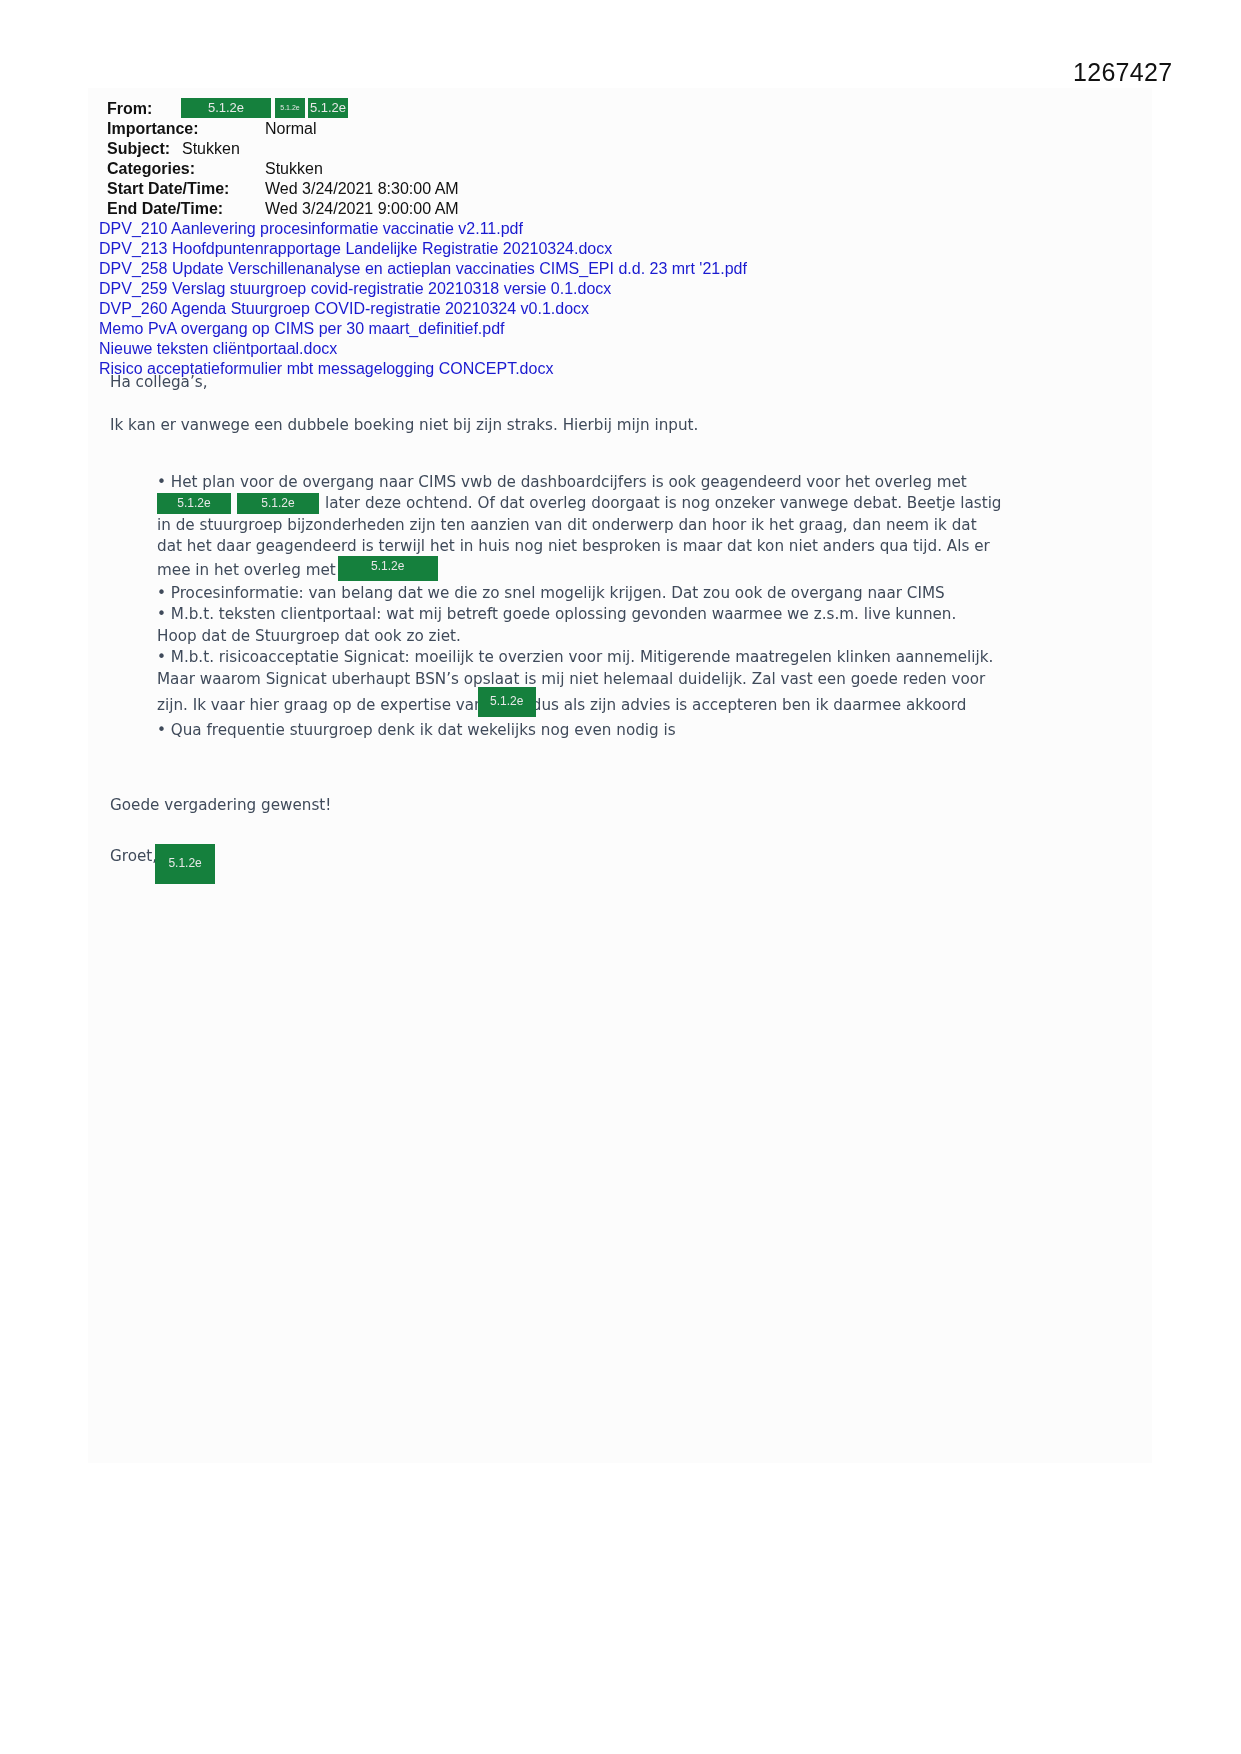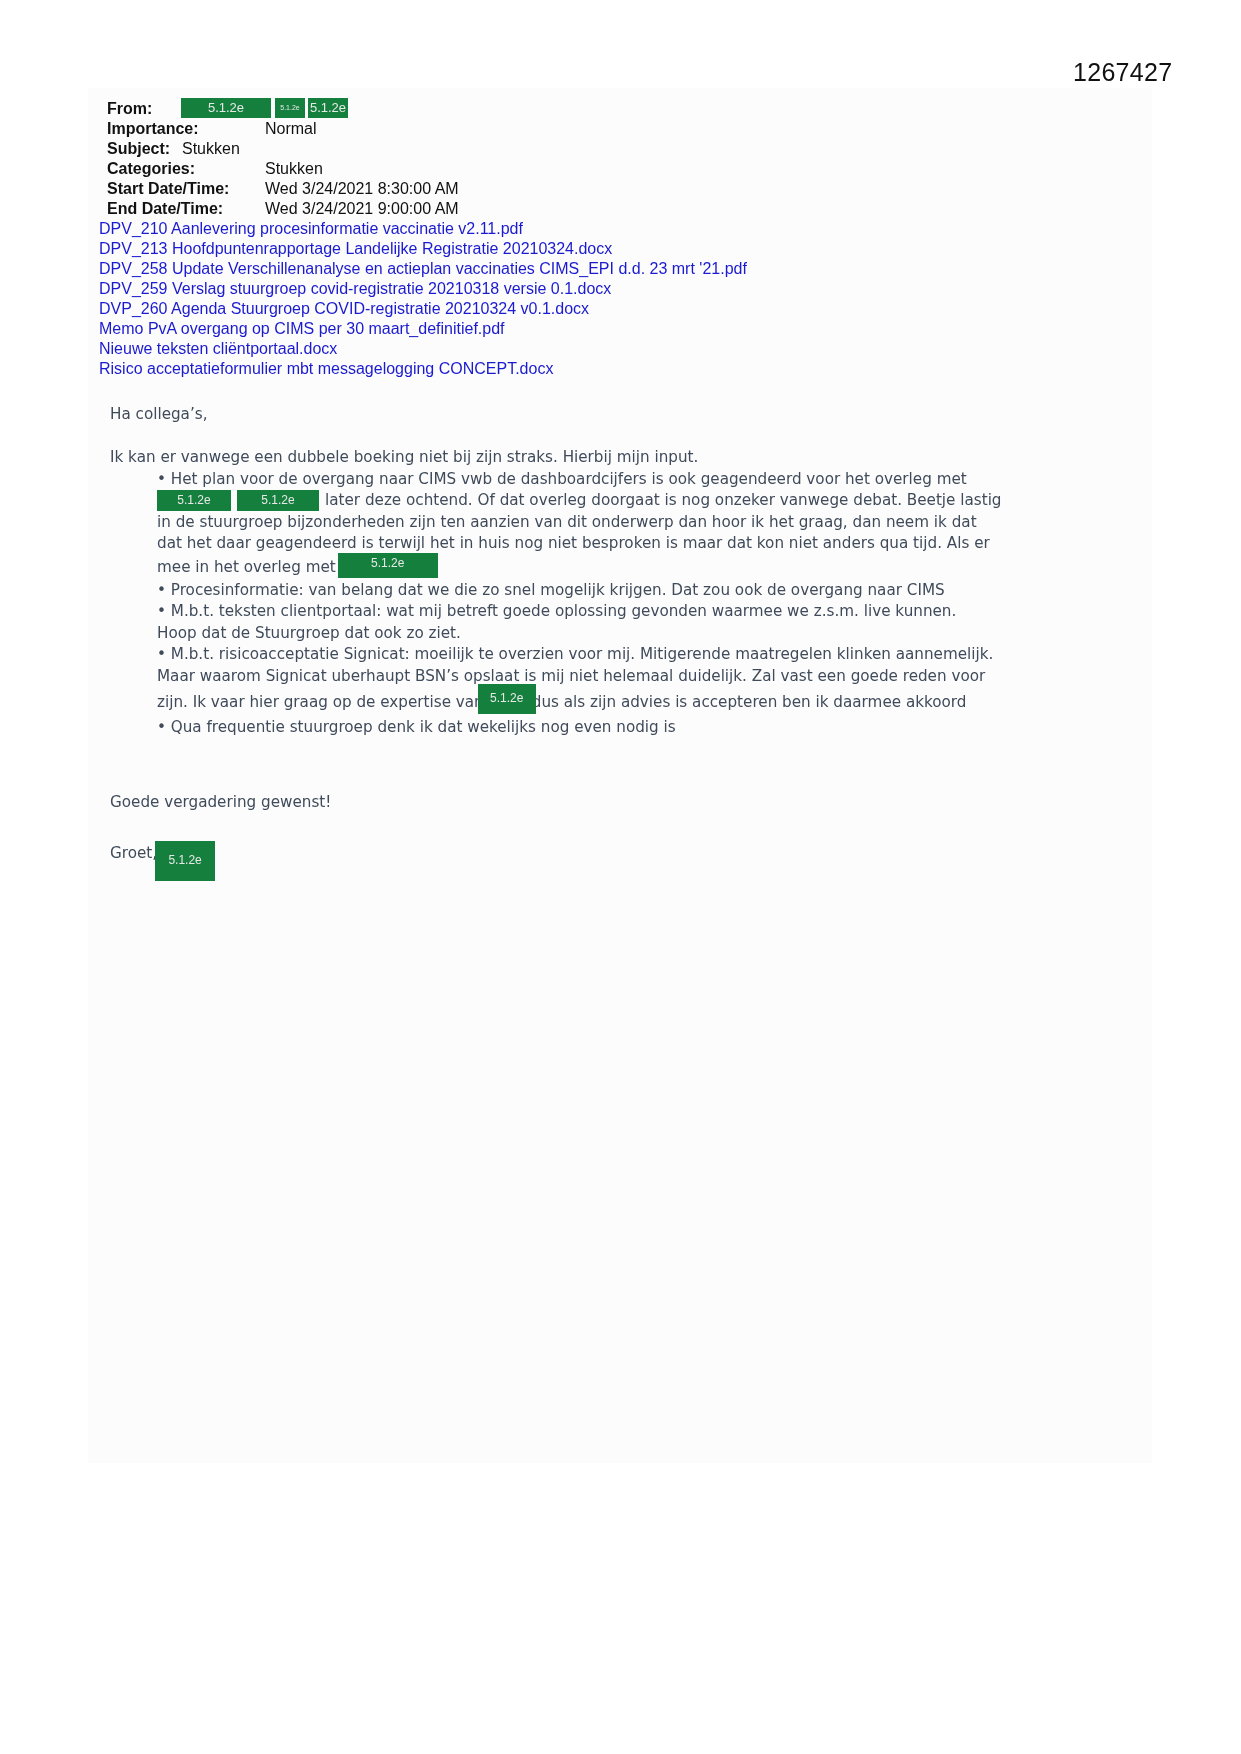--- a/index.html
+++ b/index.html
@@ -30,27 +30,27 @@
     .from-r1 { position: absolute; left: 82px; top: -1px; width: 90px; height: 20px; font-size: 13px; line-height: 20px; }
     .from-r2 { position: absolute; left: 176px; top: -1px; width: 30px; height: 20px; font-size: 7px; line-height: 20px; }
     .from-r3 { position: absolute; left: 209px; top: -1px; width: 40px; height: 20px; font-size: 13px; line-height: 20px; }
     .attachments { margin-top: 0; }
     .attach {
       display: block; color: #1a1ad0; 
       font-family: "Liberation Sans", sans-serif; font-size: 16px; line-height: 20px;
       white-space: nowrap;
     }
     .body {
-      position: absolute; left: 110px; top: 404px; width: 1020px;
+      position: absolute; left: 110px; top: 372px; width: 1020px;
       font-family: "DejaVu Sans", sans-serif; font-size: 15.2px; color: #3f4a5a;
       line-height: 21.5px;
     }
     .p { margin: 0; white-space: nowrap; }
     .gap { height: 21.5px; }
-    .bullets { padding-left: 47px; }
+    .bullets { padding-left: 47px; margin-top: 35px; }
     .bline { white-space: nowrap; position: relative; }
     .r-inline { height: 21px; line-height: 21px; font-size: 12px; position: relative; }
     .r-a { width: 74px; }
     .r-b { width: 82px; margin-left: 6px; margin-right: 6px; }
     .r-c { width: 100px; height: 25px; line-height: 21px; margin-left: 2px; top: -2px; }
     .r-d { width: 58px; height: 30px; line-height: 28px; margin: 0 -4px 0 -6px; top: -3px; }
     .r-e { width: 60px; height: 40px; line-height: 38px; margin-left: -2px; top: 8px; }
   </style>
 </head>
 <body>

